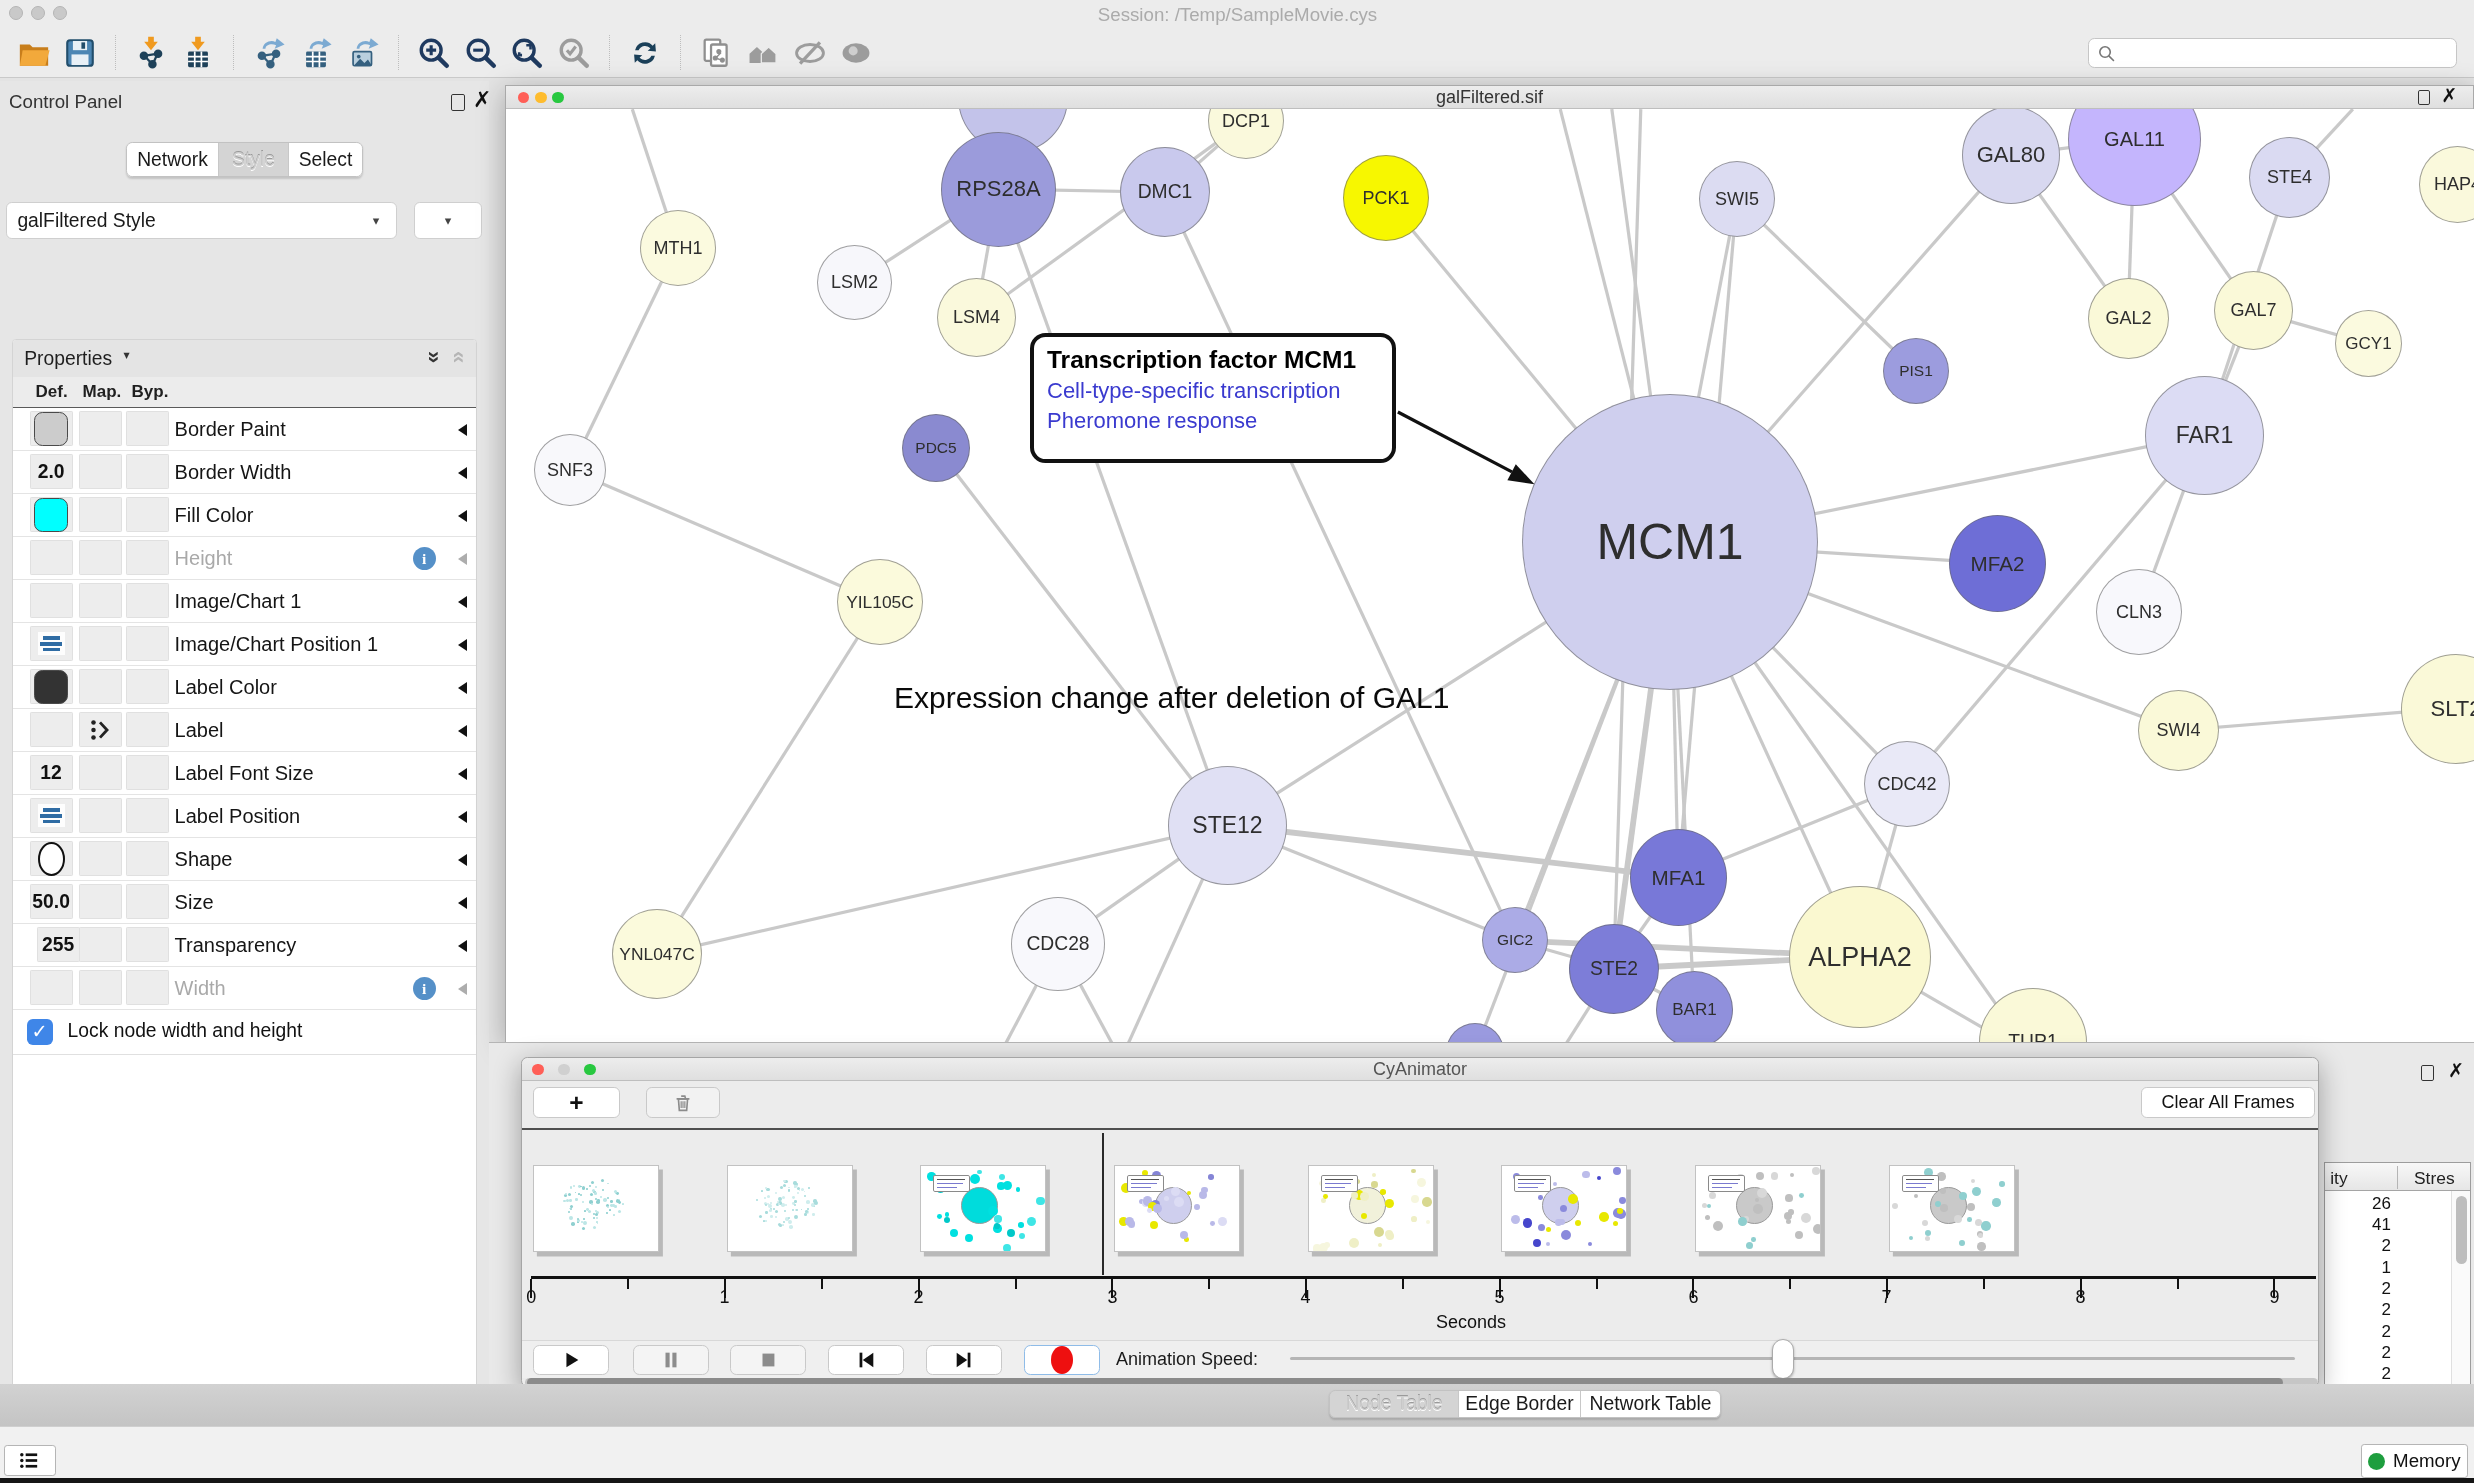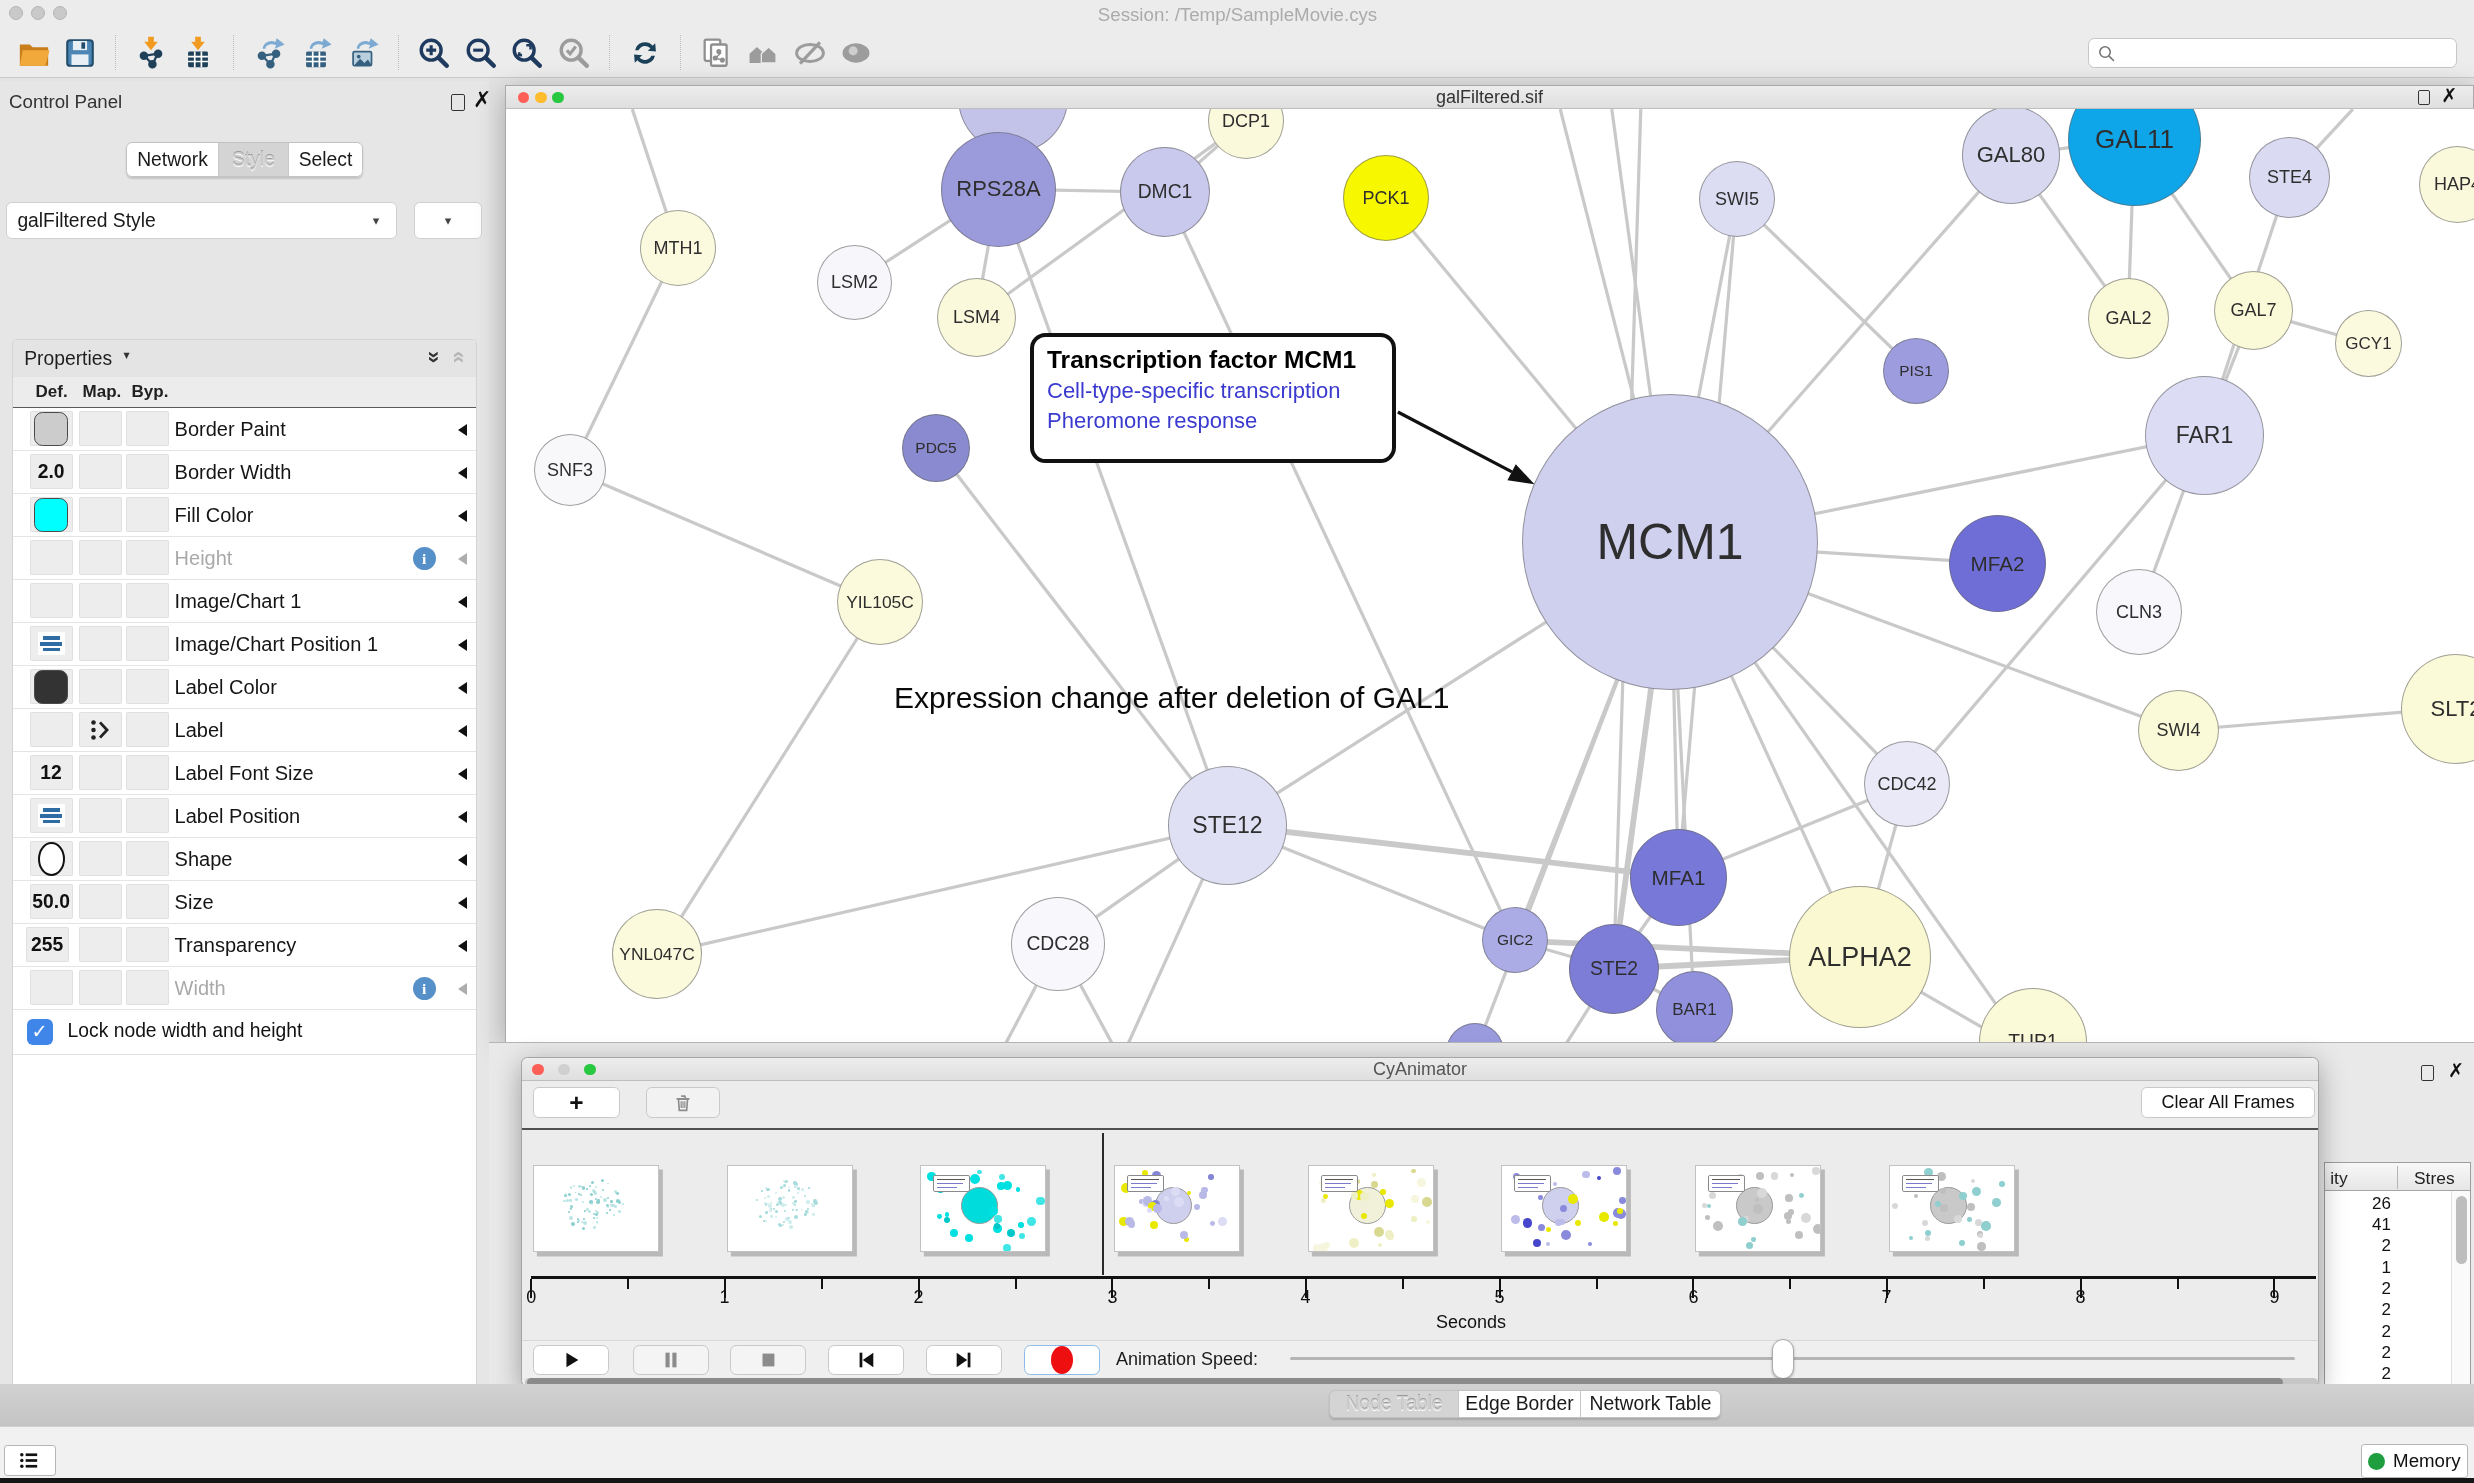--- a/index.html
+++ b/index.html
@@ -435,21 +435,21 @@
           <div class="prow">
             <div class="pcell" style="left: 17px;">
               <div class="pval">50.0</div>
             </div>
             <div class="pcell" style="left: 66px;"></div>
             <div class="pcell" style="left: 113px;"></div>
             <div class="pname">Size</div>
             <div class="parrow"></div>
           </div>
           <div class="prow">
-            <div class="pcell" style="left: 13px;">
+            <div class="pcell" style="left: 24px;">
               <div class="pval">255</div>
             </div>
             <div class="pcell" style="left: 66px;"></div>
             <div class="pcell" style="left: 113px;"></div>
             <div class="pname">Transparency</div>
             <div class="parrow"></div>
           </div>
           <div class="prow">
             <div class="pcell" style="left: 17px;"></div>
             <div class="pcell" style="left: 66px;"></div>
@@ -543,21 +543,21 @@
           <line x1="1819" y1="1192" x2="1719" y2="1334" stroke="#C9C9C9" stroke-width="5"></line>
           <line x1="2596" y1="964" x2="3016" y2="930" stroke="#C9C9C9" stroke-width="5"></line>
           <line x1="1761" y1="0" x2="1719" y2="1334" stroke="#C9C9C9" stroke-width="5"></line>
         </svg>
       <div id="node-layer">
           <div class="gnode" style="left: 452px; top: -66px; width: 110px; height: 110px; background: rgb(195, 195, 234); font-size: 19.3px;">RPS28B</div>
           <div class="gnode" style="left: 702px; top: -26px; width: 76px; height: 76px; background: rgb(250, 249, 220); font-size: 18px;">DCP1</div>
           <div class="gnode" style="left: 837px; top: 46px; width: 86px; height: 86px; background: rgb(247, 247, 0); font-size: 18px;">PCK1</div>
           <div class="gnode" style="left: 1193px; top: 52px; width: 76px; height: 76px; background: rgb(220, 220, 242); font-size: 18px;">SWI5</div>
           <div class="gnode" style="left: 1456px; top: -3.2px; width: 98px; height: 98px; background: rgb(216, 216, 240); font-size: 22px;">GAL80</div>
-          <div class="gnode" style="left: 1562px; top: -36px; width: 133px; height: 133px; background: #0ea5e9; font-size: 26px;">GAL11</div>
+          <div class="gnode" style="left: 1562px; top: -36px; width: 133px; height: 133px; background: #c4b5fd; font-size: 20px;">GAL11</div>
           <div class="gnode" style="left: 1743px; top: 28px; width: 81px; height: 81px; background: rgb(218, 218, 242); font-size: 18px;">STE4</div>
           <div class="gnode" style="left: 1913px; top: 37px; width: 77px; height: 77px; background: rgb(250, 249, 220); font-size: 18px;">HAP4</div>
           <div class="gnode" style="left: 435px; top: 22.6px; width: 115px; height: 115px; background: rgb(155, 155, 219); font-size: 22px;">RPS28A</div>
           <div class="gnode" style="left: 134px; top: 101px; width: 76px; height: 76px; background: rgb(251, 250, 223); font-size: 18px;">MTH1</div>
           <div class="gnode" style="left: 614px; top: 38px; width: 90px; height: 90px; background: rgb(201, 201, 237); font-size: 19.3px;">DMC1</div>
           <div class="gnode" style="left: 311px; top: 136px; width: 75px; height: 75px; background: rgb(247, 247, 251); font-size: 18px;">LSM2</div>
           <div class="gnode" style="left: 431px; top: 169px; width: 79px; height: 79px; background: rgb(250, 249, 220); font-size: 18px;">LSM4</div>
           <div class="gnode" style="left: 1582px; top: 169px; width: 81px; height: 81px; background: rgb(250, 249, 216); font-size: 18px;">GAL2</div>
           <div class="gnode" style="left: 1708px; top: 162px; width: 79px; height: 79px; background: rgb(250, 249, 216); font-size: 18px;">GAL7</div>
           <div class="gnode" style="left: 1829px; top: 201px; width: 67px; height: 67px; background: rgb(251, 250, 223); font-size: 17px;">GCY1</div>

